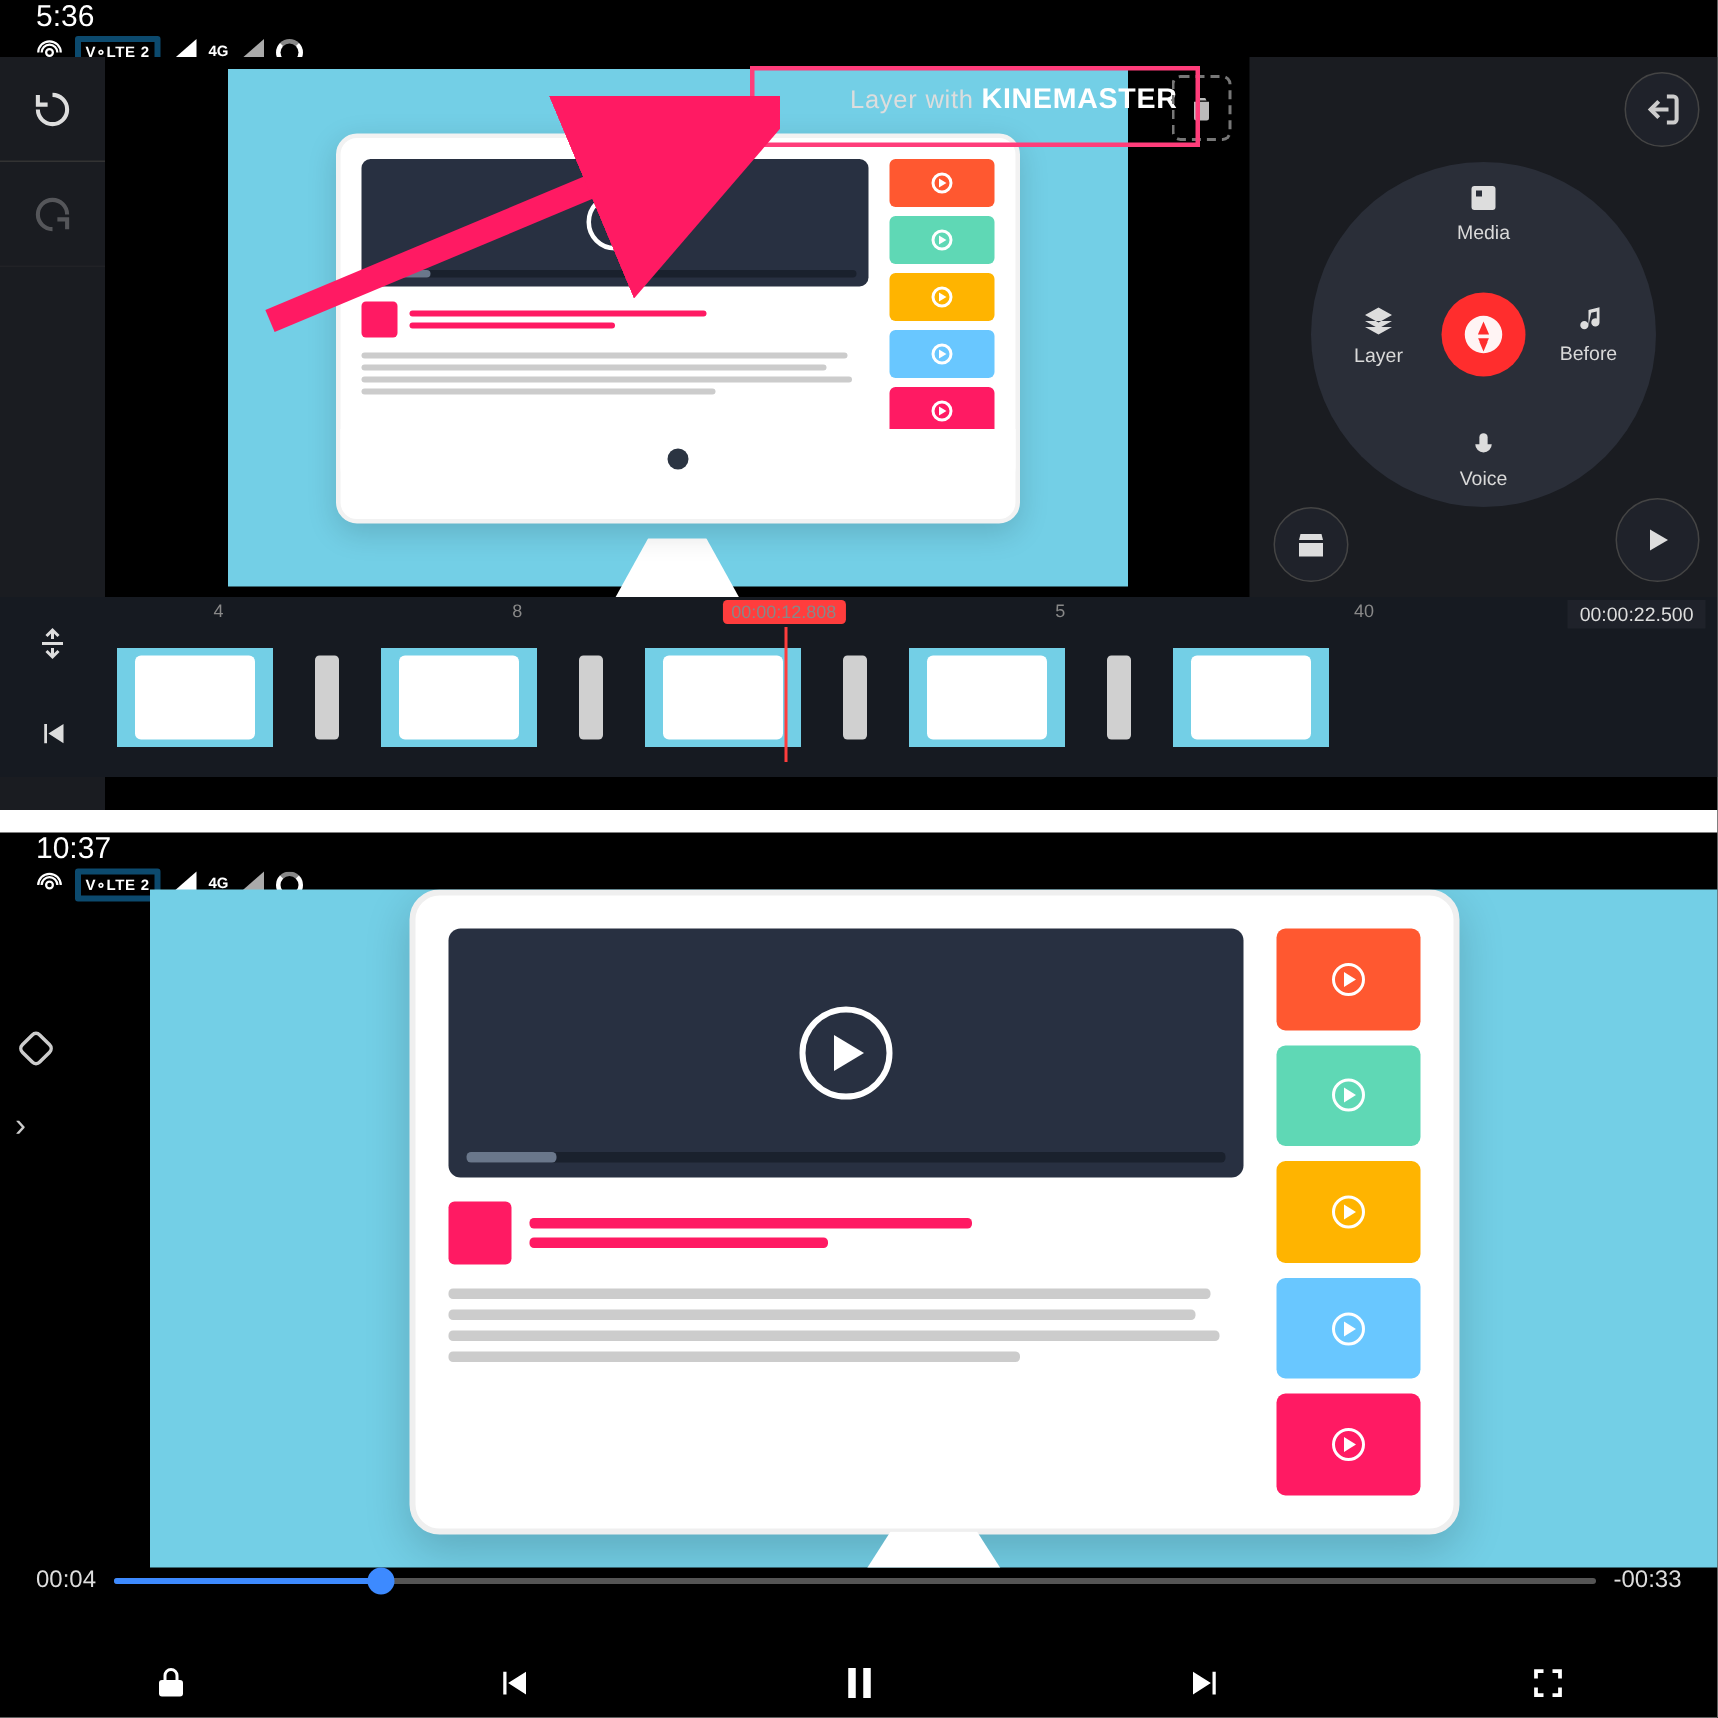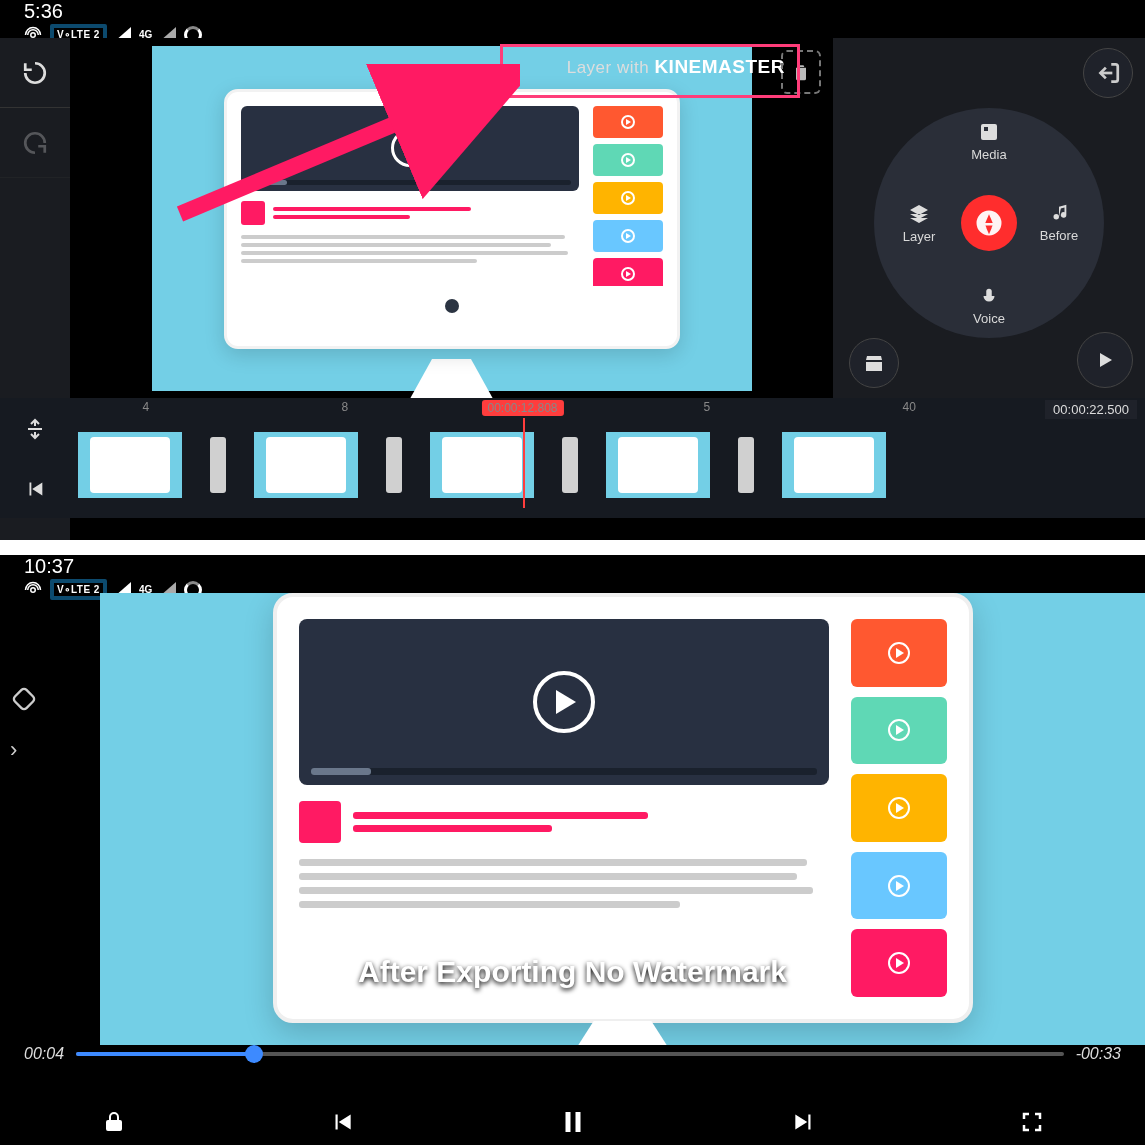--- a/index.html
+++ b/index.html
@@ -77,21 +77,21 @@
 
   
   .vp-header{position:absolute;top:38px;left:0;right:0;height:60px;display:flex;align-items:center;gap:18px;padding:0 20px;color:#fff;z-index:3;background:rgba(20,30,40,0.3)}
   .vp-header .back{font-size:26px}
   .vp-title{font-size:20px;font-weight:500}
   .sp{flex:1}
   .hw{font-size:18px;font-weight:700;color:#cfe8ee}
   .vp-side{position:absolute;left:10px;top:130px;display:flex;flex-direction:column;gap:24px;color:#ccc;font-size:22px;z-index:3}
   .viewport{position:absolute;top:38px;left:100px;right:0;bottom:100px;background:#73CFE6;overflow:hidden}
   .cap2{position:absolute;left:50%;top:400px;transform:translateX(-50%);color:#fff;font-size:30px;font-weight:700;text-shadow:0 2px 5px #000;z-index:4;white-space:nowrap}
-  .ctrls{position:absolute;left:0;right:0;bottom:0;height:100px;font-style:italic;}
+  .ctrls{position:absolute;left:0;right:0;bottom:0;height:100px;}
   .seek{position:absolute;top:0;left:24px;right:24px;display:flex;align-items:center;gap:12px;color:#ddd;font-size:16px}
   .track{flex:1;height:4px;background:#555;position:relative;border-radius:2px}
   .track .fill{position:absolute;left:0;top:0;bottom:0;width:18%;background:#3d8aff;border-radius:2px}
   .track .knob{position:absolute;left:18%;top:50%;transform:translate(-50%,-50%);width:18px;height:18px;border-radius:50%;background:#3d8aff}
   .barbtns{position:absolute;left:0;right:0;bottom:8px;display:flex;justify-content:space-around;align-items:center;color:#fff;font-size:26px}
 
   
   .monitor2{position:absolute;left:50%;transform:translateX(-50%);top:0;width:700px}
   .mon2-body{width:100%;height:430px;background:#fff;border-radius:20px;border:4px solid #efefef;box-shadow:0 10px 30px rgba(0,0,0,.18);position:relative}
   .screen2{position:absolute;top:22px;left:22px;right:22px;bottom:22px;display:flex;gap:22px}
@@ -404,21 +404,20 @@
 
   <div class="vp-side">
     <span>
         <svg width="28" height="28" viewBox="0 0 24 24" fill="none" stroke="#ccc" stroke-width="2">
           <rect x="5" y="5" width="14" height="14" rx="3" transform="rotate(45 12 12)"></rect>
         </svg>
       </span>
     <span style="font-size:22px">›</span>
   </div>
 
-  <div class="cap2">After Exporting No Watermark</div>
 
   <div class="ctrls">
     <div class="seek">
       <span>00:04</span>
       <div class="track">
           <div class="fill"></div>
           <div class="knob"></div>
         </div>
       <span>-00:33</span>
     </div>

